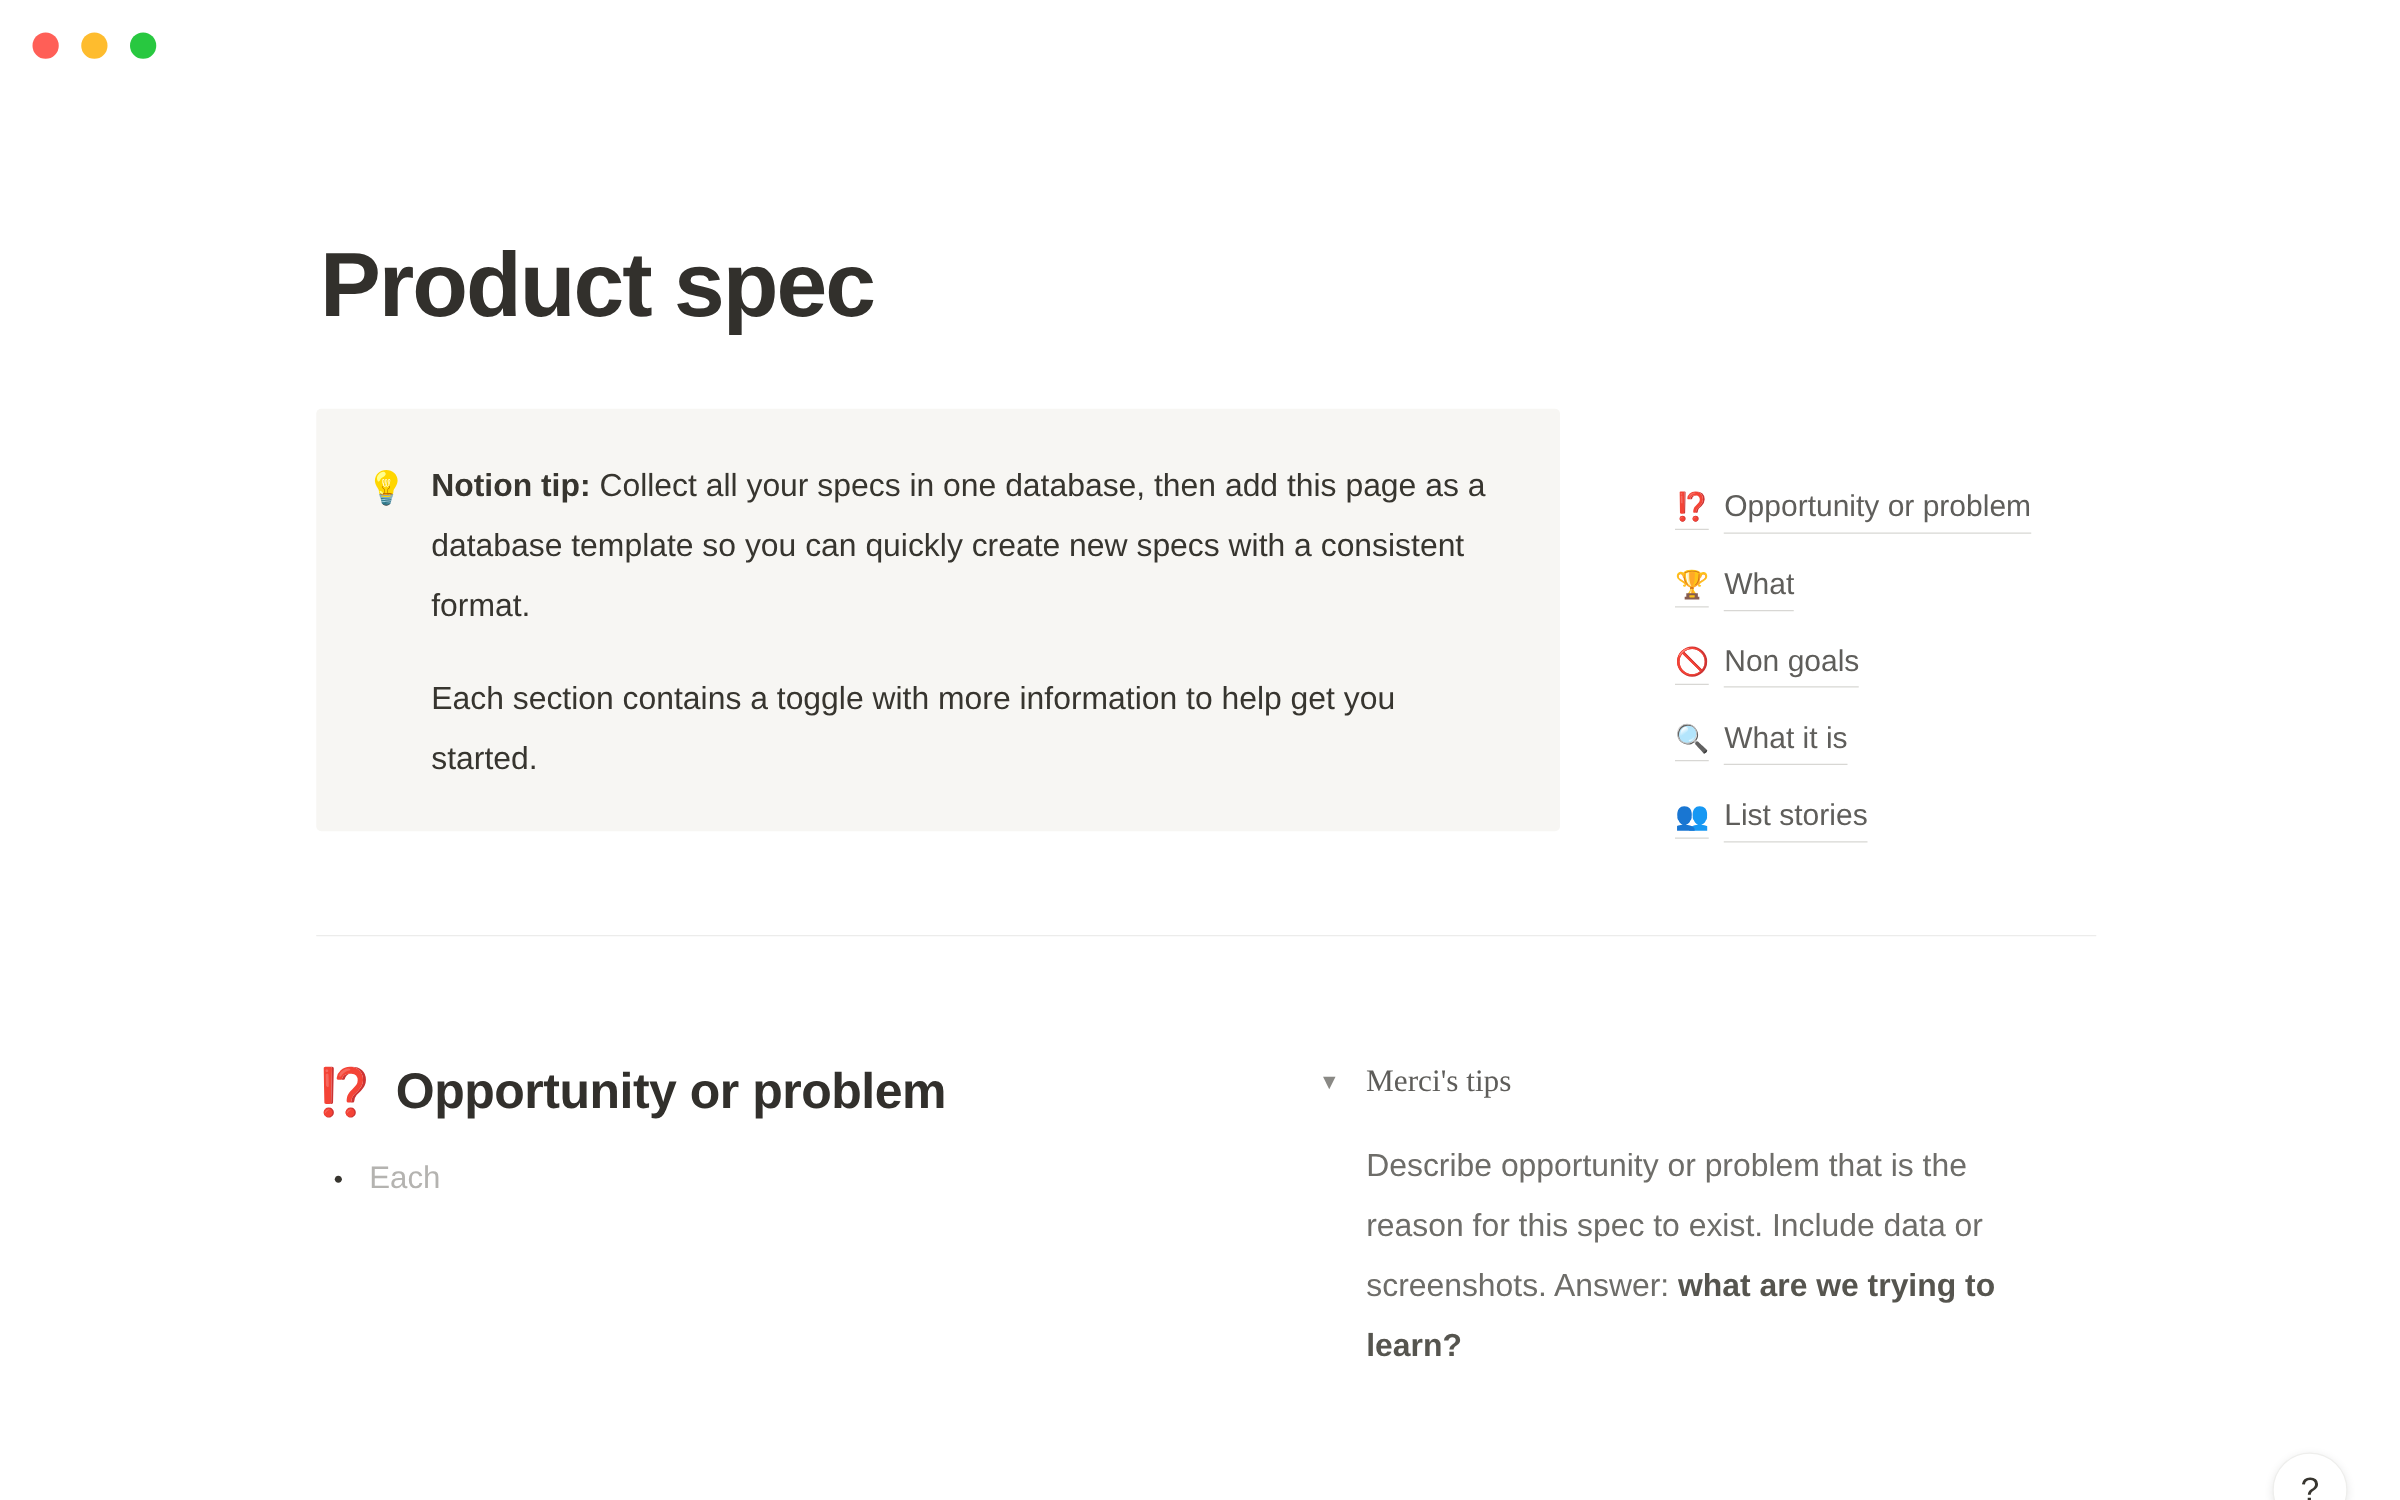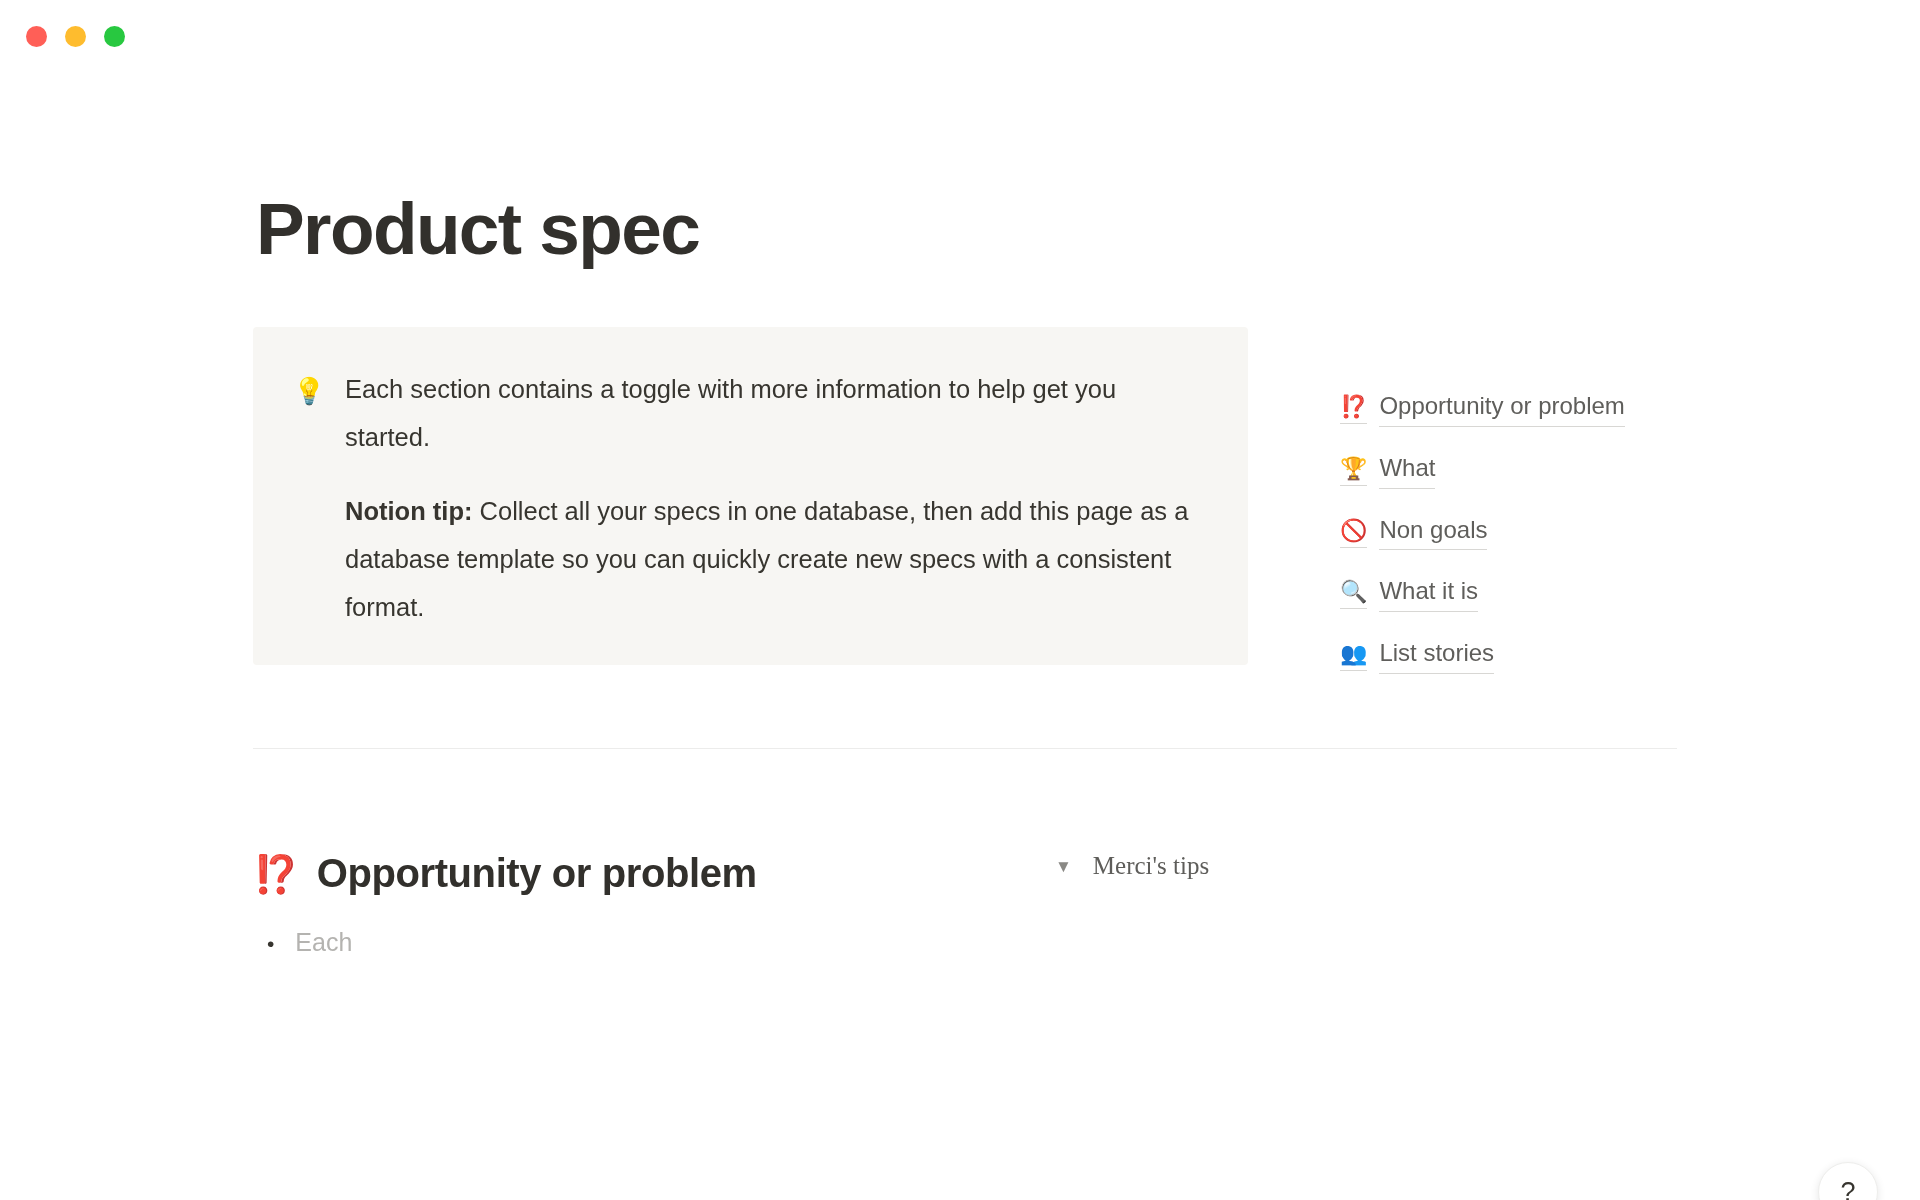--- a/index.html
+++ b/index.html
@@ -263,22 +263,22 @@
     </div>
   </div>
 
   <div class="page">
 
     <h1 class="page-title">Product spec</h1>
 
     <div class="callout">
       <div class="callout-emoji">💡</div>
       <div class="callout-body">
+        <p class="callout-p"><b>Notion tip:</b><span> Collect all your specs in one database, then add this page as a database template so you can quickly create new specs with a consistent format.</span></p>
         <p class="callout-p">Each section contains a toggle with more information to help get you started.</p>
-        <p class="callout-p"><b>Notion tip:</b><span> Collect all your specs in one database, then add this page as a database template so you can quickly create new specs with a consistent format.</span></p>
       </div>
     </div>
 
     <nav class="toc">
       <div class="toc-item">
         <span class="toc-emoji">⁉️</span>
         <span class="toc-label">Opportunity or problem</span>
       </div>
       <div class="toc-item">
         <span class="toc-emoji">🏆</span>
@@ -312,19 +312,20 @@
             <span>Each</span>
           </li>
         </ul>
       </div>
 
       <div class="section-right">
         <div class="toggle-head">
           <span class="toggle-arrow">▼</span>
           <span class="toggle-title">Merci's tips</span>
         </div>
+        <div class="toggle-body"><span>Describe opportunity or problem that is the reason for this spec to exist. Include data or screenshots. Answer: </span><b>what are we trying to learn?</b></div>
       </div>
     </div>
 
     <div class="help-button">?</div>
 
   </div>
 </div>
 
 </body></html>

